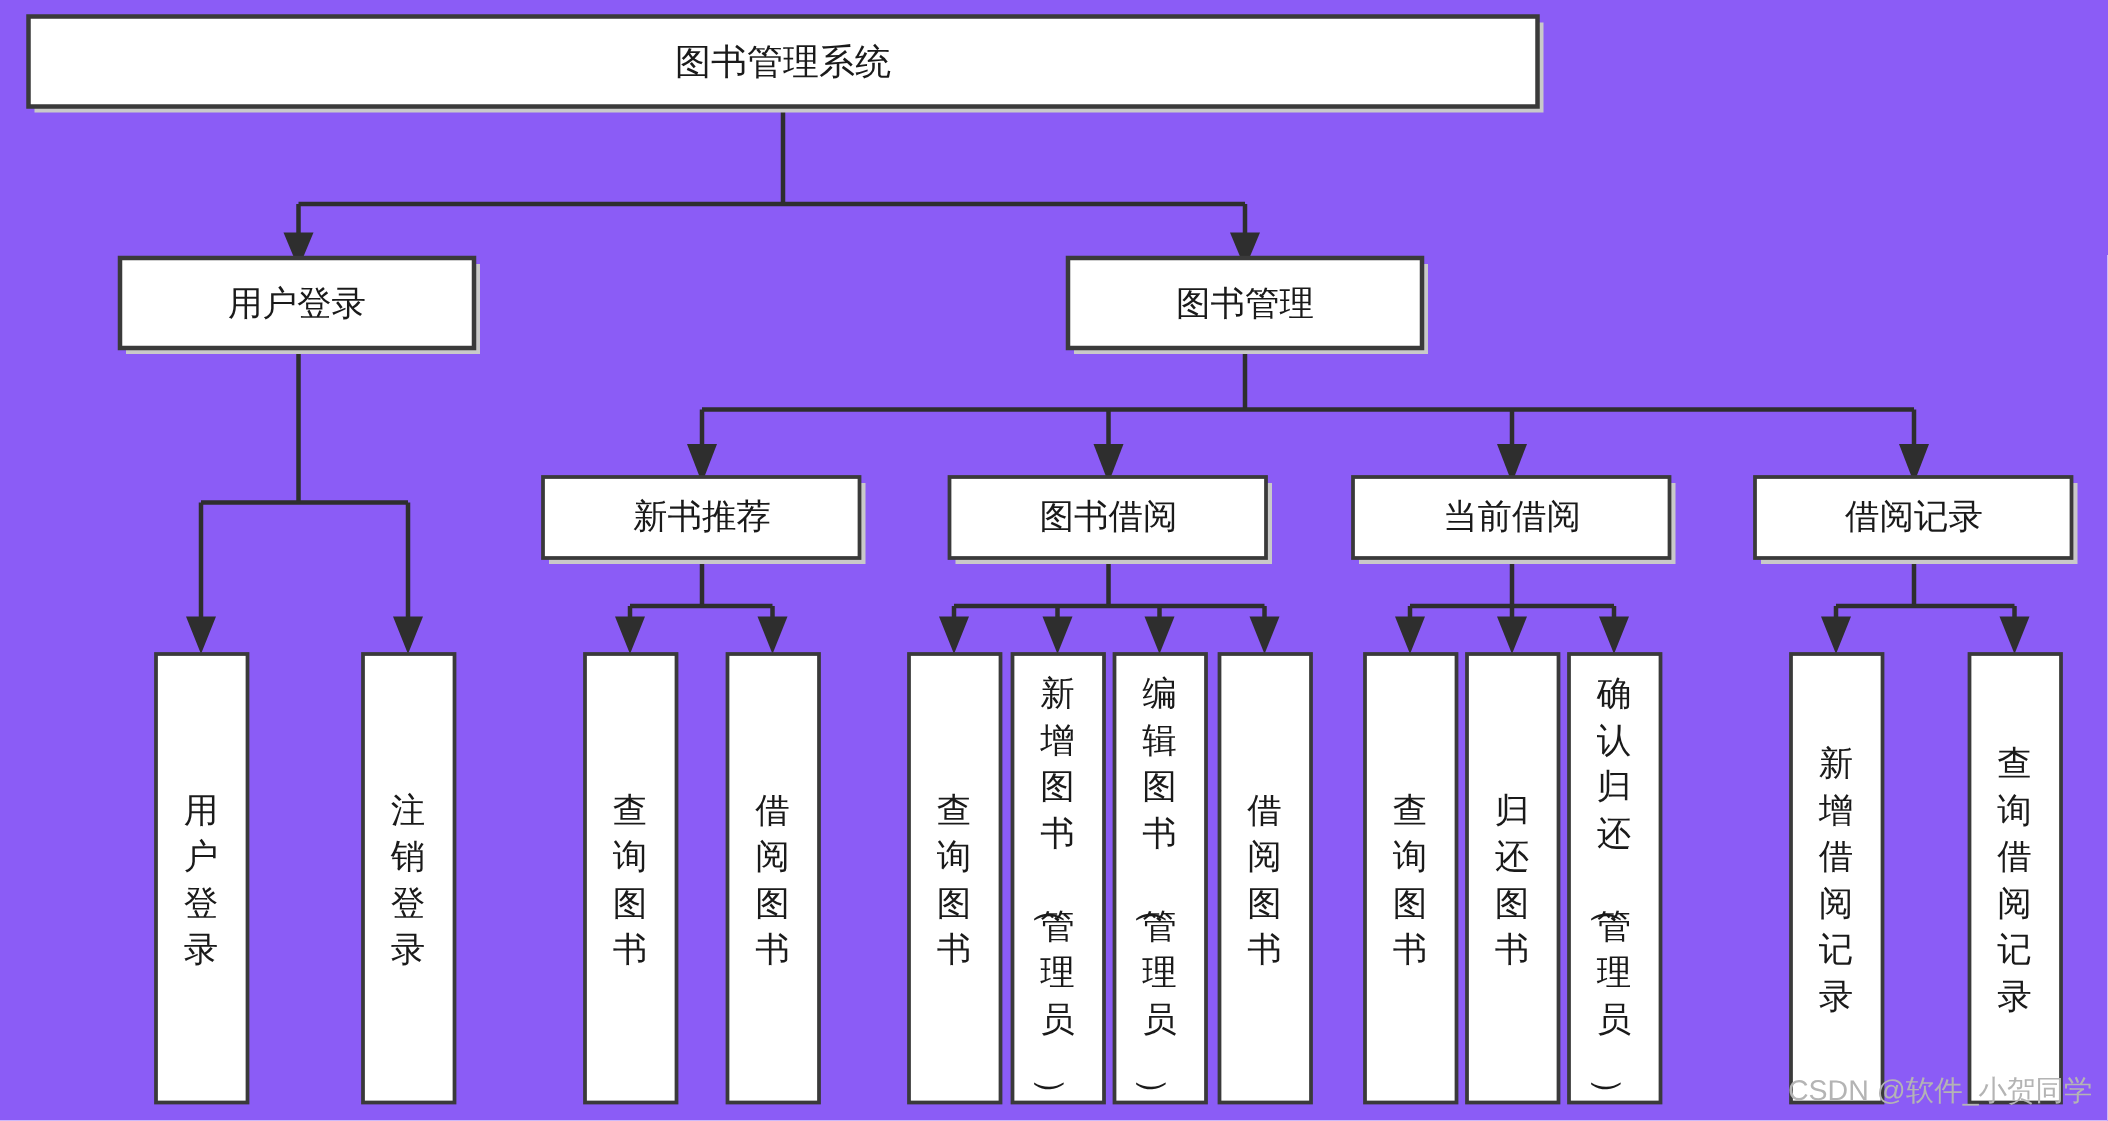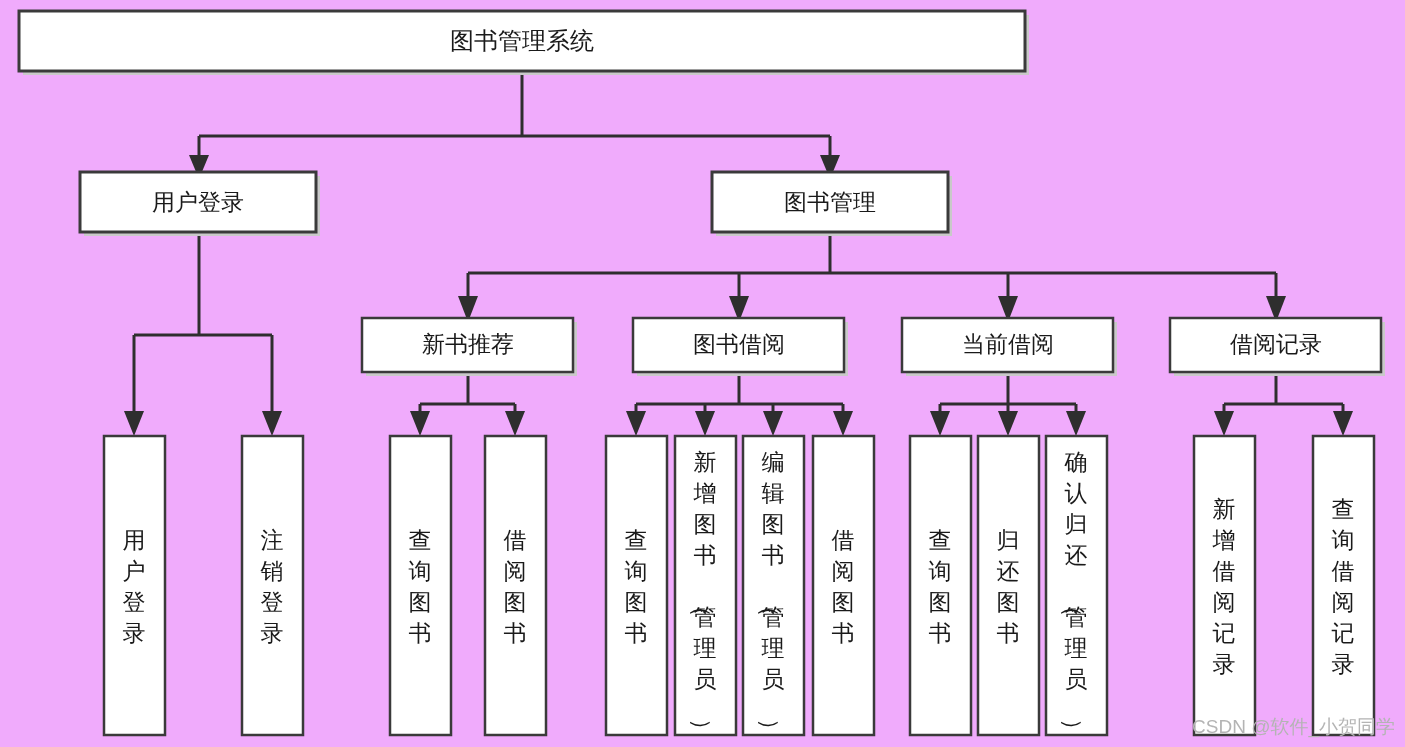--- a/index.html
+++ b/index.html
@@ -8,21 +8,21 @@
     padding: 0;
     background: #ffffff;
   }
   body {
     font-family: "Liberation Sans", "DejaVu Sans", sans-serif;
   }
   #diagram-root {
     position: relative;
     width: 1405px;
     height: 747px;
-    background: #f0abfc;
+    background: #8b5cf6;
     overflow: hidden;
   }
   svg.diagram-canvas {
     position: absolute;
     left: 0;
     top: 0;
     width: 1405px;
     height: 747px;
     display: block;
   }

